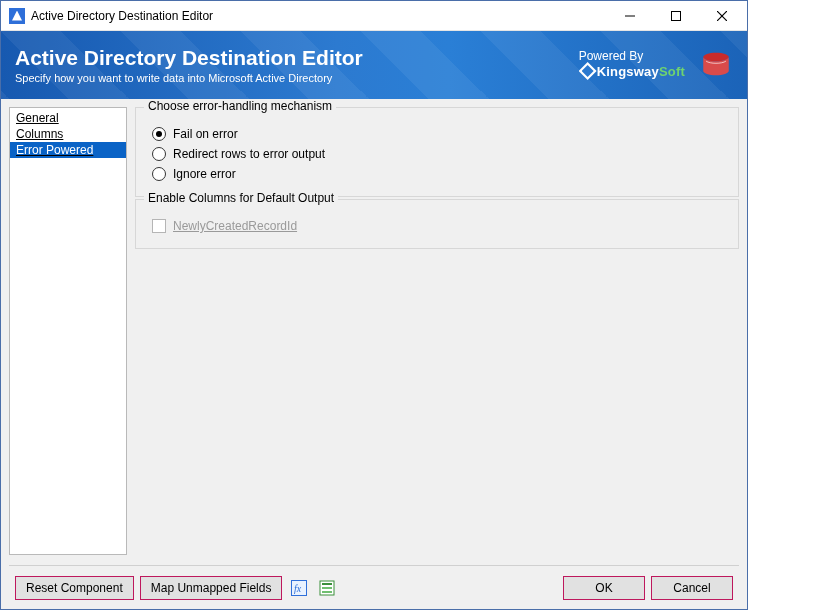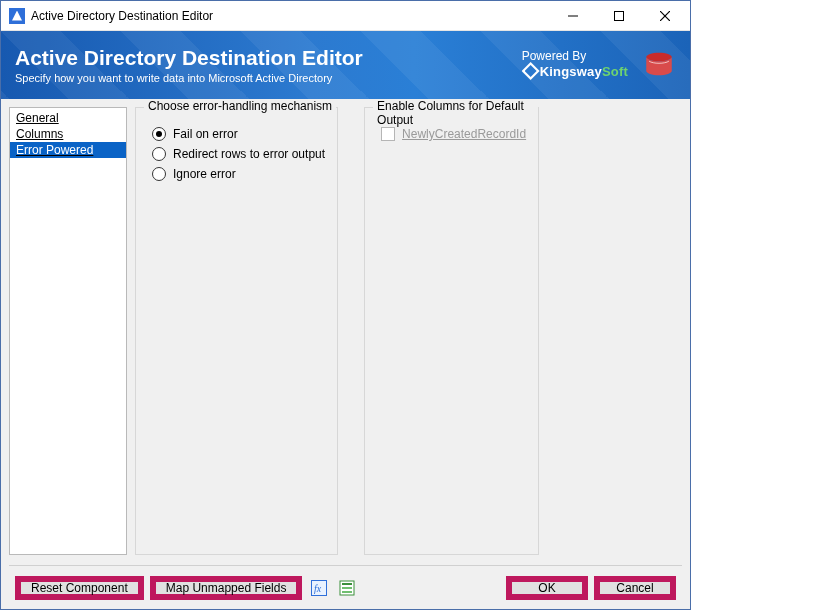--- a/index.html
+++ b/index.html
@@ -7,21 +7,21 @@
   body {
     font-family: "Segoe UI", Tahoma, Arial, sans-serif;
     font-size: 12px;
     color: #000;
     background: #fff;
     width: 832px;
     height: 610px;
     overflow: hidden;
   }
   .window {
-    width: 691px;
+    width: 748px;
     height: 610px;
     border: 1px solid #4a6ea9;
     display: flex;
     flex-direction: column;
     background: #fff;
   }
   
   .titlebar {
     height: 30px;
     background: #fff;
@@ -147,22 +147,22 @@
     cursor: default;
     user-select: none;
   }
   .nav-item.selected {
     background: #0a63c6;
     color: #fff;
   }
   .content {
     flex: 1;
     display: flex;
-    flex-direction: row;
-    gap: 26px;
+    flex-direction: column;
+    gap: 2px;
   }
   .group {
     border: 1px solid #d7d7d7;
     padding: 12px 12px 12px 12px;
     position: relative;
     background: #f0f0f0;
   }
   .group-title {
     position: absolute;
     top: -9px;
@@ -203,21 +203,21 @@
     display:flex;
     align-items:center;
     padding: 0 6px;
     gap: 6px;
     background:#f0f0f0;
   }
   .btn {
     height: 24px;
     min-width: 70px;
     padding: 0 10px;
-    border: 6px solid #be185d;
+    border: 1px solid #be185d;
     background: #e1e1e1;
     font: inherit;
     cursor: default;
     display:inline-flex;
     align-items:center;
     justify-content:center;
   }
   .footer .spacer { flex:1; }
   .icon-btn {
     width:22px;height:22px;

